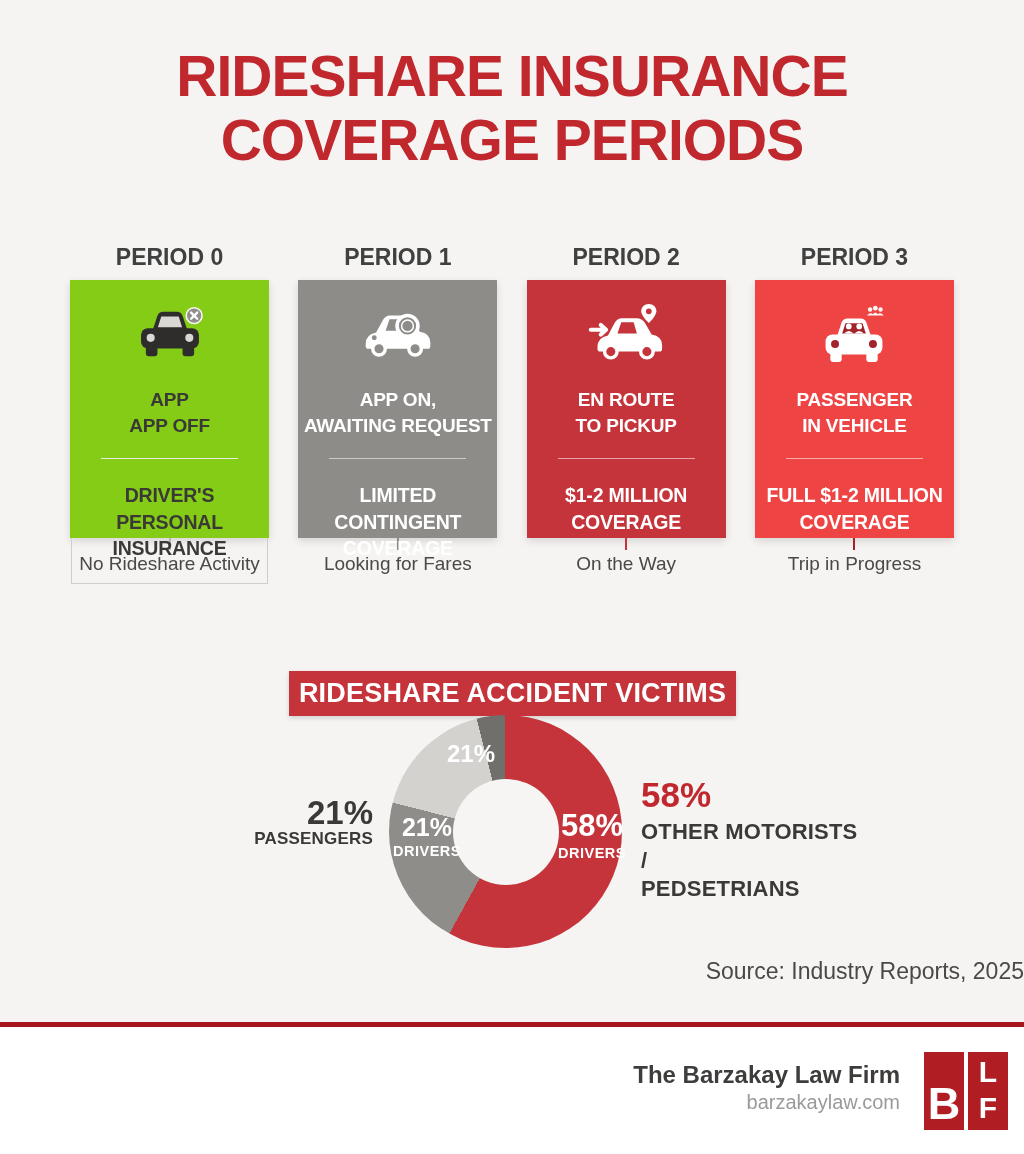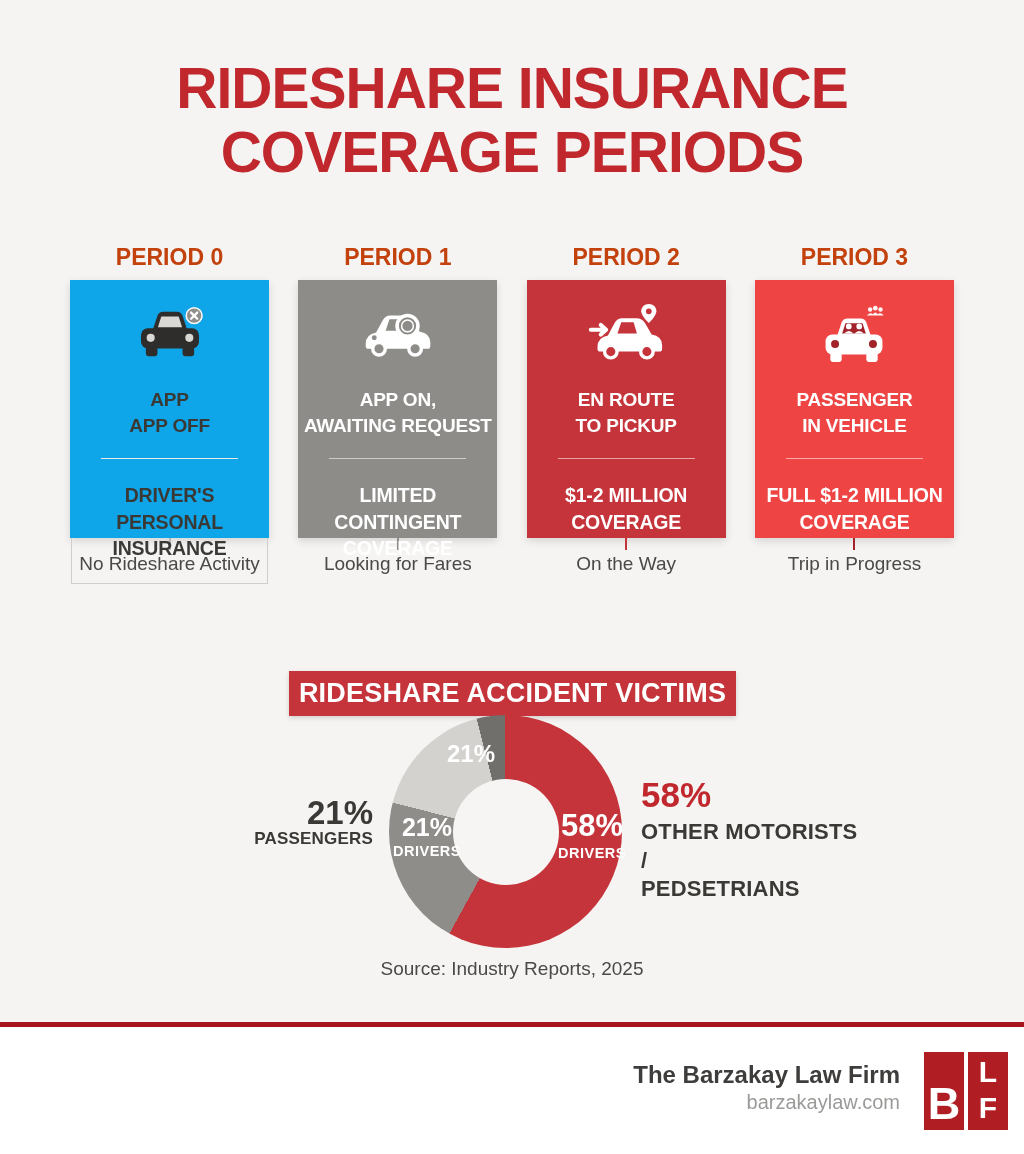--- a/index.html
+++ b/index.html
@@ -1,27 +1,27 @@
 <!DOCTYPE html>
 <html><head>
 <meta charset="utf-8">
 <style>
   html,body{margin:0;padding:0;}
   body{width:1024px;height:1154px;position:relative;background:#f5f4f2;
        font-family:"Liberation Sans",sans-serif;overflow:hidden;}
   .pre{white-space:pre-line;}
 
   
-  .title{position:absolute;top:56px;left:0;width:1024px;text-align:center;
+  .title{position:absolute;top:44px;left:0;width:1024px;text-align:center;
          color:#c1282e;font-weight:bold;font-size:57px;line-height:1.13;letter-spacing:-1px;}
 
   
   .periods-row{position:absolute;top:244px;left:70px;width:884px;display:flex;justify-content:space-between;}
   .period-col{width:199px;text-align:center;}
-  .period-header{font-size:23px;font-weight:bold;color:#c2410c;letter-spacing:0px;height:26px;margin-bottom:10px;}
+  .period-header{font-size:23px;font-weight:bold;color:#404040;letter-spacing:0px;height:26px;margin-bottom:10px;}
   .period-card{height:258px;box-shadow:0 3px 8px rgba(0,0,0,.13);padding-top:1px;box-sizing:border-box;}
   .card-icon{height:64px;margin-top:21px;display:flex;align-items:center;justify-content:center;}
   .card-status{margin-top:21px;font-size:19px;font-weight:bold;line-height:1.38;letter-spacing:-0.2px;}
   .card-divider{width:69%;height:1px;margin:19px auto 0;}
   .card-coverage{margin-top:23px;font-size:19.5px;font-weight:bold;line-height:1.35;letter-spacing:-0.2px;}
   .tick{width:2px;height:12px;margin:0 auto;}
   .period-label{margin-top:3px;font-size:19px;color:#4a4947;}
   .bracket{border-left:1px solid #cfcecb;border-right:1px solid #cfcecb;border-bottom:1px solid #cfcecb;
            padding-bottom:8px;margin:0 1px;}
 
@@ -35,21 +35,21 @@
   .sl-red{left:153px;top:95px;width:100px;font-size:31px;}
   .sl-red .sub,.sl-gray .sub{display:block;font-size:14.5px;letter-spacing:0.5px;margin-top:3px;}
   .sl-gray{left:-7px;top:99px;width:90px;font-size:25px;}
   .sl-light{left:47px;top:26px;width:70px;font-size:24px;}
   .callout-left{position:absolute;left:233px;top:796px;width:140px;text-align:right;color:#3a3936;}
   .callout-left .big{font-size:33px;font-weight:bold;line-height:1;}
   .callout-left .lab{font-size:17px;font-weight:bold;letter-spacing:0.2px;}
   .callout-right{position:absolute;left:641px;top:777px;width:220px;text-align:left;}
   .callout-right .big{font-size:35px;font-weight:bold;color:#c1282e;line-height:1;}
   .callout-right .lab{font-size:22px;font-weight:bold;color:#3a3936;margin-top:6px;line-height:1.3;letter-spacing:0.2px;}
-  .source{position:absolute;top:958px;left:0;width:1024px;text-align:center;font-size:19px;color:#4a4947;}
+  .source{position:absolute;top:958px;left:0;width:1024px;text-align:right;font-size:23px;color:#4a4947;}
 
   
   .footer-line{position:absolute;top:1022px;left:0;width:1024px;height:5px;}
   .footer-band{position:absolute;top:1027px;left:0;width:1024px;height:127px;background:#ffffff;}
   .footer-text{position:absolute;top:1061px;right:124px;text-align:right;}
   .firm-name{font-size:24px;font-weight:bold;color:#3e3d3b;line-height:1.2;}
   .firm-site{font-size:20px;color:#9b9a98;line-height:1.25;}
   .logo{position:absolute;top:1052px;left:924px;width:84px;height:78px;display:flex;gap:4px;}
   .logo-block{width:40px;height:78px;color:#fff;font-weight:bold;box-sizing:border-box;}
   .logo-b{display:flex;align-items:flex-end;justify-content:center;font-size:45px;line-height:0.95;padding-bottom:4px;}
@@ -60,21 +60,21 @@
 
 <div class="title">
   <div>RIDESHARE INSURANCE</div>
   <div>COVERAGE PERIODS</div>
 </div>
 
 <div class="periods-row">
 
   <div class="period-col">
     <div class="period-header">PERIOD 0</div>
-    <div class="period-card" style="background: #0ea5e9; color: rgb(58, 57, 54);">
+    <div class="period-card" style="background: #84cc16; color: rgb(58, 57, 54);">
       <div class="card-icon">
         <svg viewBox="0 0 76 58" width="74" height="56">
           <g fill="#2e2d2b">
             <path d="M20 25 L25 10 Q26.5 6 31 6 H45 Q49.5 6 51 10 L56 25 Z"></path>
             <rect x="8" y="23" width="60" height="21" rx="7"></rect>
             <rect x="13" y="42" width="12" height="10" rx="2.5"></rect>
             <rect x="51" y="42" width="12" height="10" rx="2.5"></rect>
           </g>
           <path d="M25.5 22 L29 11 H47 L50.5 22 Z" fill="#d9d8d5"></path>
           <circle cx="18" cy="33" r="4.2" fill="#d9d8d5"></circle>

